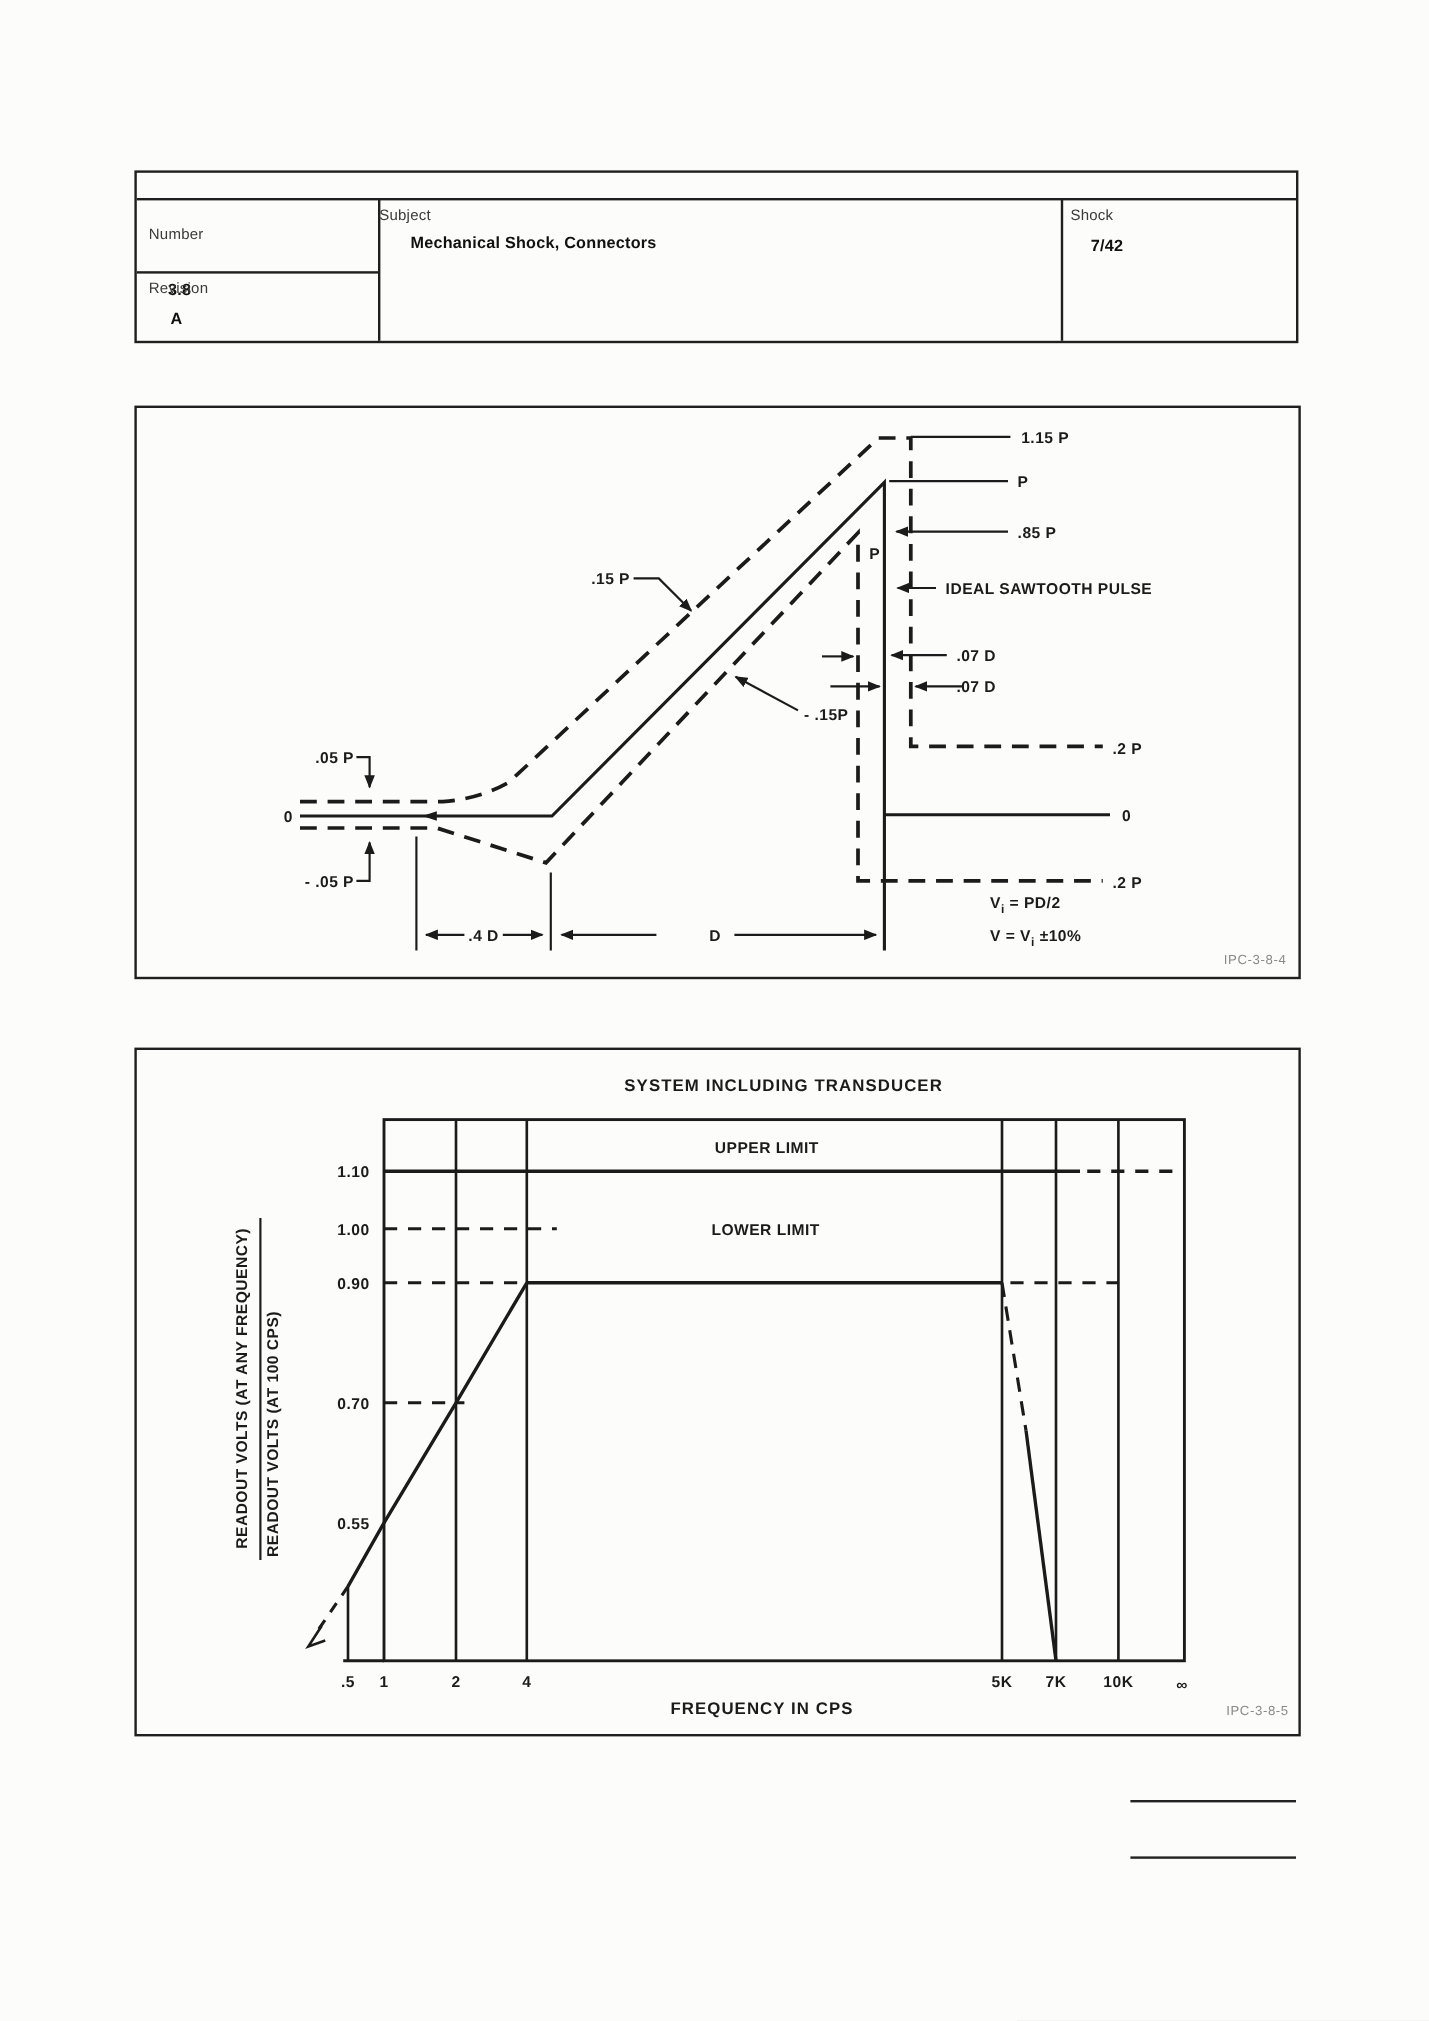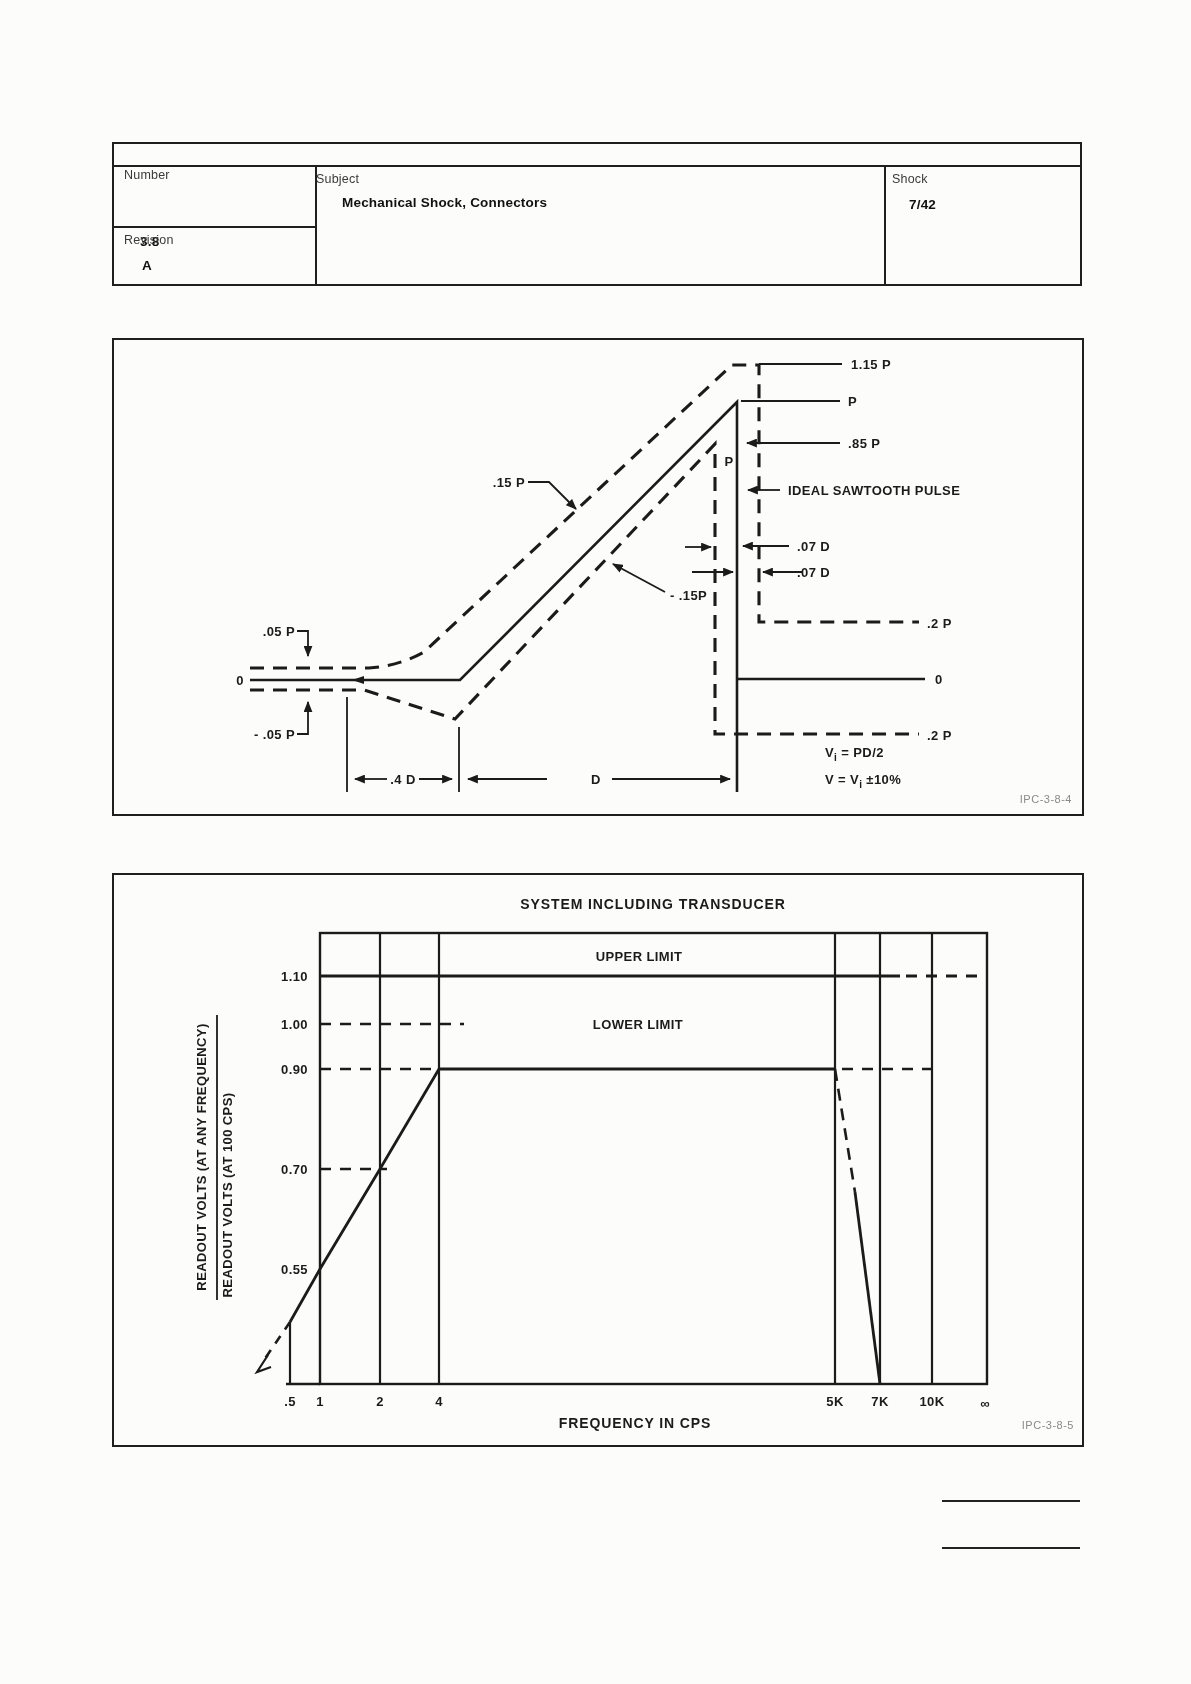--- a/index.html
+++ b/index.html
@@ -52,21 +52,21 @@
 <body>
 
 <div class="page">
 
   <div class="abs header-box">
     <div class="hline" style="left:0;top:21px;width:100%;"></div>
     <div class="vline" style="left:201px;top:21px;height:119px;"></div>
     <div class="vline" style="left:770px;top:21px;height:119px;"></div>
     <div class="hline" style="left:0;top:82px;width:201px;"></div>
 
-    <div class="cell-label" style="left:10px;top:24px;">Number</div>
+    <div class="cell-label" style="left:10px;top:44px;">Number</div>
     <div class="cell-value" style="left:26px;top:51px;margin-top:39px;">3.8</div>
 
     <div class="cell-label" style="left:10px;top:89px;">Revision</div>
     <div class="cell-value" style="left:28px;top:114px;">A</div>
 
     <div class="cell-label" style="left:202px;top:28px;">Subject</div>
     <div class="cell-value" style="left:228px;top:51px;">Mechanical Shock, Connectors</div>
 
     <div class="cell-label" style="left:778px;top:28px;">Shock</div>
     <div class="cell-value" style="left:795px;top:53px;">7/42</div>

